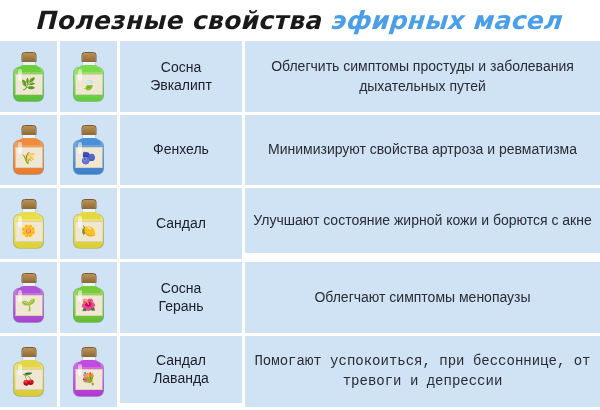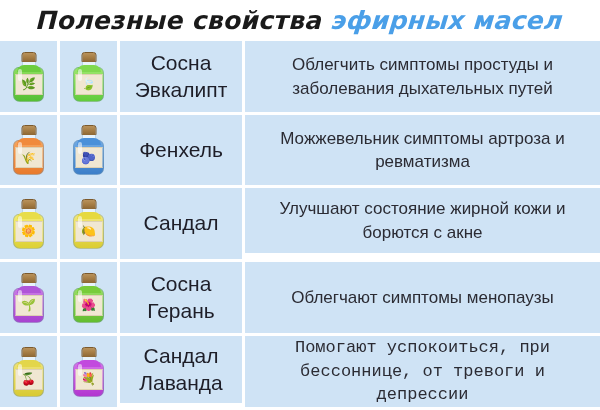--- a/index.html
+++ b/index.html
@@ -80,28 +80,28 @@
   }
   .cell-bottle {
     width: 57px;
     flex: 0 0 57px;
   }
   .cell-name {
     width: 122px;
     flex: 0 0 122px;
     flex-direction: column;
     color: #1e1e28;
-    font-size: 21px;
+    font-size: 14px;
     line-height: 1.28;
     text-align: center;
   }
   .cell-desc {
     flex: 1 1 auto;
     color: #2b2b33;
-    font-size: 17px;
+    font-size: 14px;
     line-height: 1.38;
     text-align: center;
     padding: 4px 5px;
     margin-right: 0;
   }
   .name-line { display: block; }
 
   
   .bottle {
     position: relative;
@@ -248,21 +248,21 @@
           <div class="shoulder" style="background:#4a90d9;"></div>
           <div class="label">
               <span class="motif">🫐</span>
             </div>
           <div class="shine"></div>
         </div>
       </div>
       <div class="cell cell-name" style="height: 70px;">
         <span class="name-line">Фенхель</span>
       </div>
-      <div class="cell cell-desc" style="height: 70px;">Можжевельник симптомы артроза и ревматизма</div>
+      <div class="cell cell-desc" style="height: 70px;">Минимизируют свойства артроза и ревматизма</div>
     </div>
 
     <div class="row" style="height: 74px;">
       <div class="cell cell-bottle" style="height: 71px;">
         <div class="bottle">
           <div class="cork"></div>
           <div class="neck"></div>
           <div class="body" style="background:linear-gradient(180deg,#f2ea70,#ddd135);"></div>
           <div class="shoulder" style="background:#e8dd4a;"></div>
           <div class="label">

